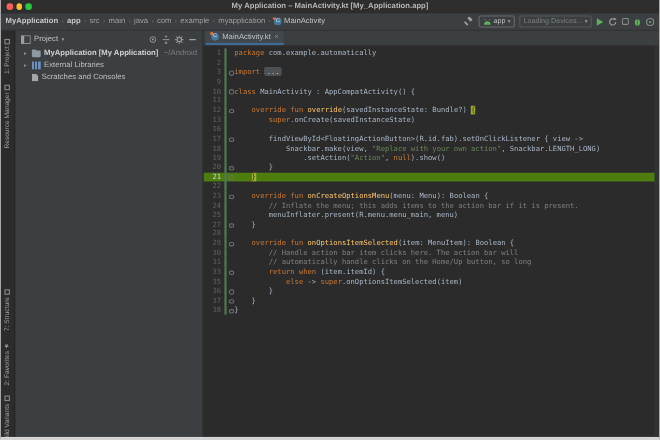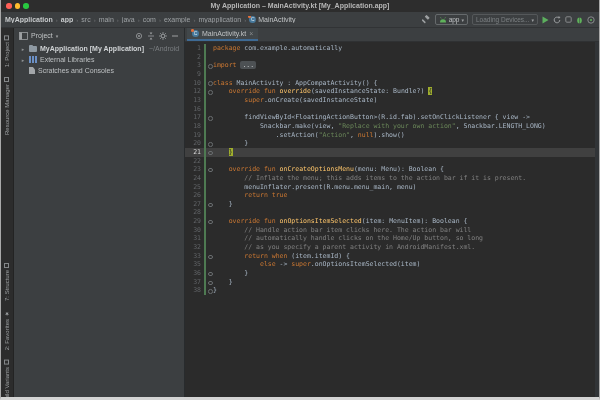--- a/index.html
+++ b/index.html
@@ -47,21 +47,21 @@
 
 .editor-col{flex:1;display:flex;flex-direction:column;min-width:0;background:#2b2b2b}
 .tabbar{height:14px;background:#3c3f41;border-bottom:1px solid #2f3133;display:flex;align-items:flex-end;padding-left:2px;flex:none}
 .tab{height:13px;background:#41474a;display:flex;align-items:center;gap:3px;padding:0 5px;font-size:7px;color:#c0c3c5;border-bottom:2px solid #3e6a94}
 .tab .close{color:#8a8d8f;font-size:7px;line-height:7px}
 .kicon{width:7px;height:7px;border-radius:50%;background:#47799c;color:#ddeaf2;font-size:5px;line-height:7px;text-align:center;position:relative;flex:none;font-family:"Liberation Sans",sans-serif}
 .kicon::after{content:'';position:absolute;left:-1px;top:-1px;width:2.5px;height:2.5px;border-radius:50%;background:#e0703c}
 .editor{flex:1;position:relative;overflow:hidden;font-family:"DejaVu Sans Mono",monospace;font-size:6.5px;padding-top:2px}
 .scrollstripe{position:absolute;top:0;right:0;width:4px;height:100%;background:#313437}
 .row{display:flex;height:8.66px;line-height:8.66px;align-items:stretch}
-.row.active{background:#404040}
+.row.active{background:#4d7c0f}
 .row.active .num{color:#d6d6d6}
 .num{width:16px;text-align:right;color:#606366;flex:none;font-size:6.5px}
 .vcs{width:2px;background:#4e7a52;margin-left:3px;flex:none}
 .foldc{width:7px;flex:none;position:relative}
 .foldc.dot::after{content:'';position:absolute;left:2px;top:2.8px;width:2.5px;height:2.5px;border:1px solid #6a6e70;border-radius:50%}
 .src{white-space:pre;flex:1;overflow:hidden}
 .kw{color:#cc7832}.fn{color:#ffc66b}.st{color:#6a8759}.cm{color:#808080}.tx{color:#a9b7c6}
 .br{background:#9fae2d;color:#2b2b2b}
 .fd{background:#4d5154;color:#c8cacc;border-radius:2px;padding:0 2px}
 </style>
@@ -283,20 +283,26 @@
               <span class="foldc"></span>
               <span class="src"></span>
             </div>
             <div class="row">
               <span class="num">10</span>
               <span class="vcs"></span>
               <span class="foldc dot"></span>
               <span class="src"><span class="kw">class</span><span class="tx"> MainActivity : AppCompatActivity() {</span></span>
             </div>
             <div class="row">
+              <span class="num">11</span>
+              <span class="vcs"></span>
+              <span class="foldc"></span>
+              <span class="src"></span>
+            </div>
+            <div class="row">
               <span class="num">12</span>
               <span class="vcs"></span>
               <span class="foldc dot"></span>
               <span class="src"><span class="tx">    </span><span class="kw">override</span><span class="tx"> </span><span class="kw">fun</span><span class="tx"> </span><span class="fn">override</span><span class="tx">(savedInstanceState: Bundle?) </span><span class="br">{</span></span>
             </div>
             <div class="row">
               <span class="num">13</span>
               <span class="vcs"></span>
               <span class="foldc"></span>
               <span class="src"><span class="tx">        </span><span class="kw">super</span><span class="tx">.onCreate(savedInstanceState)</span></span>
@@ -355,26 +361,20 @@
               <span class="foldc"></span>
               <span class="src"><span class="cm">        // Inflate the menu; this adds items to the action bar if it is present.</span></span>
             </div>
             <div class="row">
               <span class="num">25</span>
               <span class="vcs"></span>
               <span class="foldc"></span>
               <span class="src"><span class="tx">        menuInflater.present(R.menu.menu_main, menu)</span></span>
             </div>
             <div class="row">
-              <span class="num">26</span>
-              <span class="vcs"></span>
-              <span class="foldc"></span>
-              <span class="src"><span class="tx">        </span><span class="kw">return</span><span class="tx"> </span><span class="kw">true</span></span>
-            </div>
-            <div class="row">
               <span class="num">27</span>
               <span class="vcs"></span>
               <span class="foldc dot"></span>
               <span class="src"><span class="tx">    }</span></span>
             </div>
             <div class="row">
               <span class="num">28</span>
               <span class="vcs"></span>
               <span class="foldc"></span>
               <span class="src"></span>
@@ -389,26 +389,20 @@
               <span class="num">30</span>
               <span class="vcs"></span>
               <span class="foldc"></span>
               <span class="src"><span class="cm">        // Handle action bar item clicks here. The action bar will</span></span>
             </div>
             <div class="row">
               <span class="num">31</span>
               <span class="vcs"></span>
               <span class="foldc"></span>
               <span class="src"><span class="cm">        // automatically handle clicks on the Home/Up button, so long</span></span>
-            </div>
-            <div class="row">
-              <span class="num">32</span>
-              <span class="vcs"></span>
-              <span class="foldc"></span>
-              <span class="src"><span class="cm">        // as you specify a parent activity in AndroidManifest.xml.</span></span>
             </div>
             <div class="row">
               <span class="num">33</span>
               <span class="vcs"></span>
               <span class="foldc dot"></span>
               <span class="src"><span class="tx">        </span><span class="kw">return</span><span class="tx"> </span><span class="kw">when</span><span class="tx"> (item.itemId) {</span></span>
             </div>
             <div class="row">
               <span class="num">35</span>
               <span class="vcs"></span>

